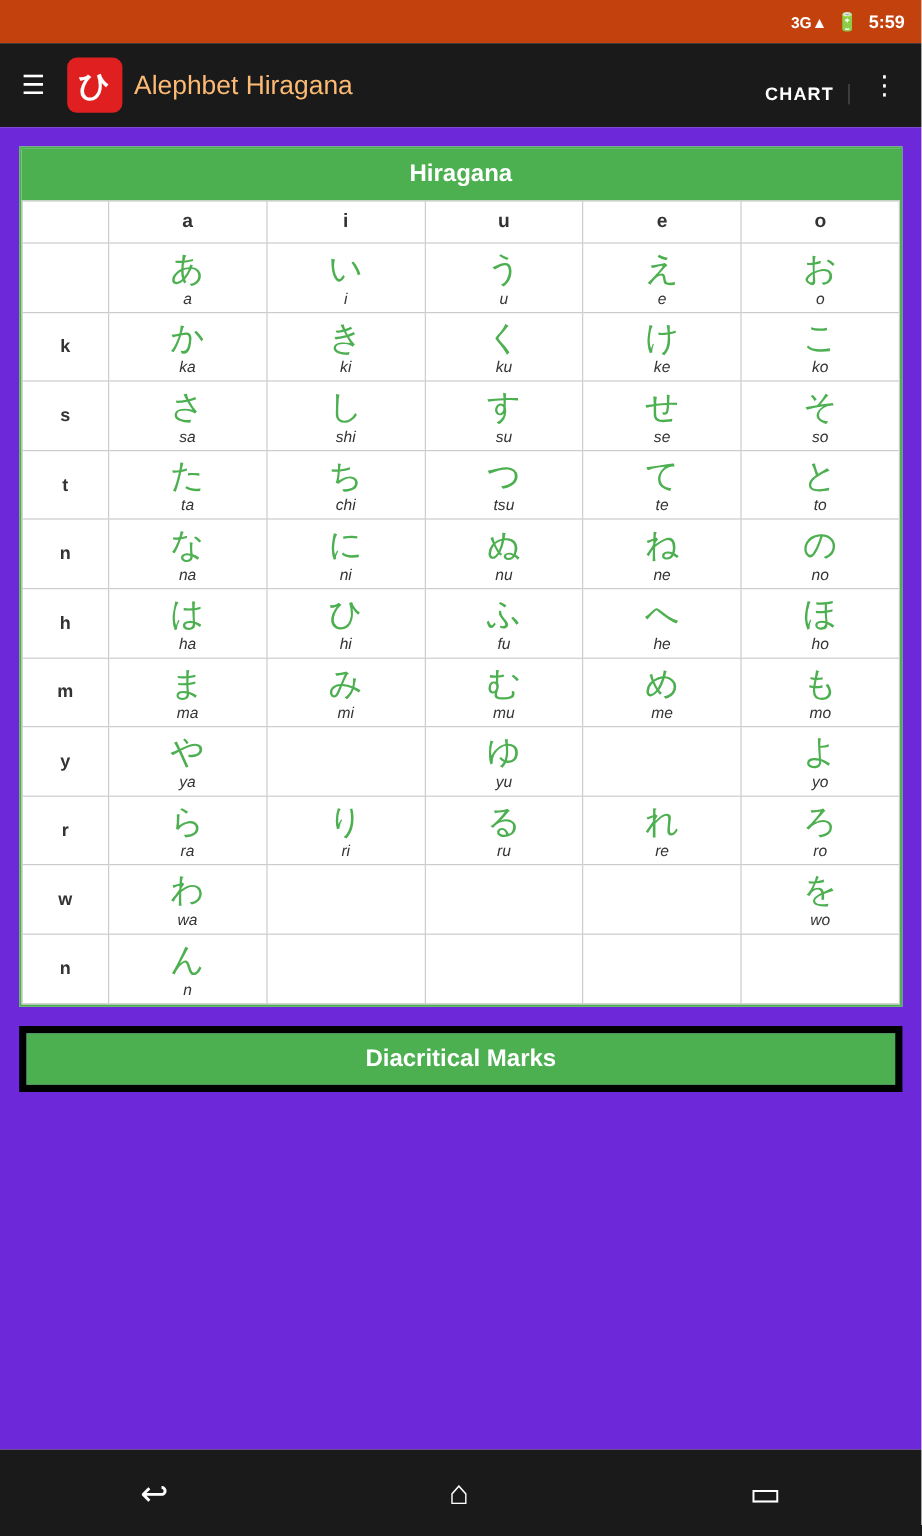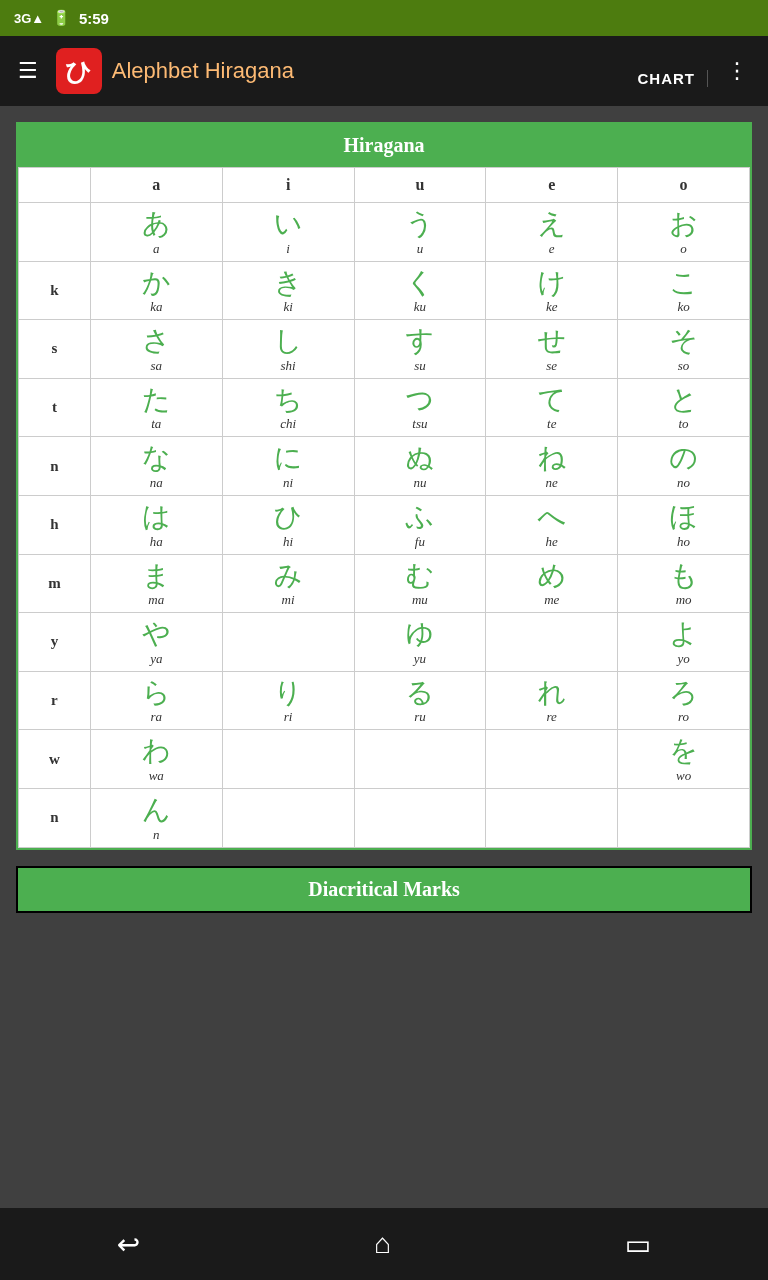--- a/index.html
+++ b/index.html
@@ -7,25 +7,26 @@
       width: 768px;
       height: 1280px;
       background: #f0f0f0;
       font-family: Arial, sans-serif;
       display: flex;
       flex-direction: column;
     }
 
     
     .status-bar {
-      background: #4d7c0f;
+      background: #c2410c;
       color: #fff;
       height: 36px;
       display: flex;
       align-items: center;
+      justify-content: flex-end;
       padding: 0 14px;
       font-size: 15px;
       font-weight: bold;
       gap: 8px;
       flex-shrink: 0;
     }
     .status-bar .signal { font-size: 13px; }
 
     
     .app-bar {
@@ -76,24 +77,23 @@
       color: #fff;
       font-size: 22px;
       padding: 0 8px;
       cursor: pointer;
       letter-spacing: 2px;
     }
 
     
     .main-content {
       flex: 1;
-      background: #404040;
+      background: #6d28d9;
       overflow-y: auto;
       padding: 16px 16px 16px 16px;
-      font-family: Liberation Serif, serif;
     }
 
     
     .table-container {
       border: 2px solid #4caf50;
       background: #fff;
       margin-bottom: 16px;
     }
 
     .table-header {
@@ -144,21 +144,21 @@
     }
     .romaji {
       color: #333;
       font-size: 13px;
       font-style: italic;
       display: block;
     }
 
     
     .diacritical-container {
-      border: 2px solid #000000;
+      border: 6px solid #000000;
       background: #fff;
       margin-bottom: 16px;
     }
     .diacritical-header {
       background: #4caf50;
       color: #fff;
       font-size: 20px;
       font-weight: bold;
       text-align: center;
       padding: 10px;

